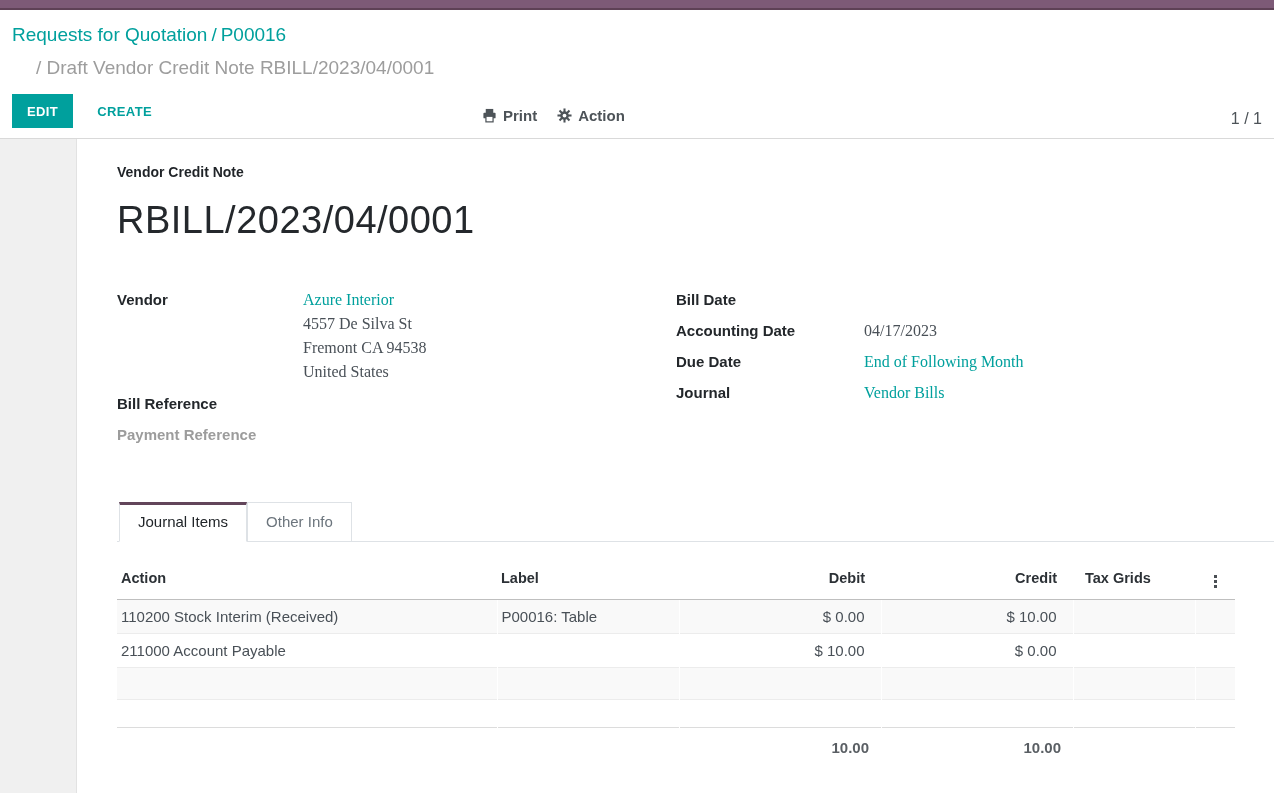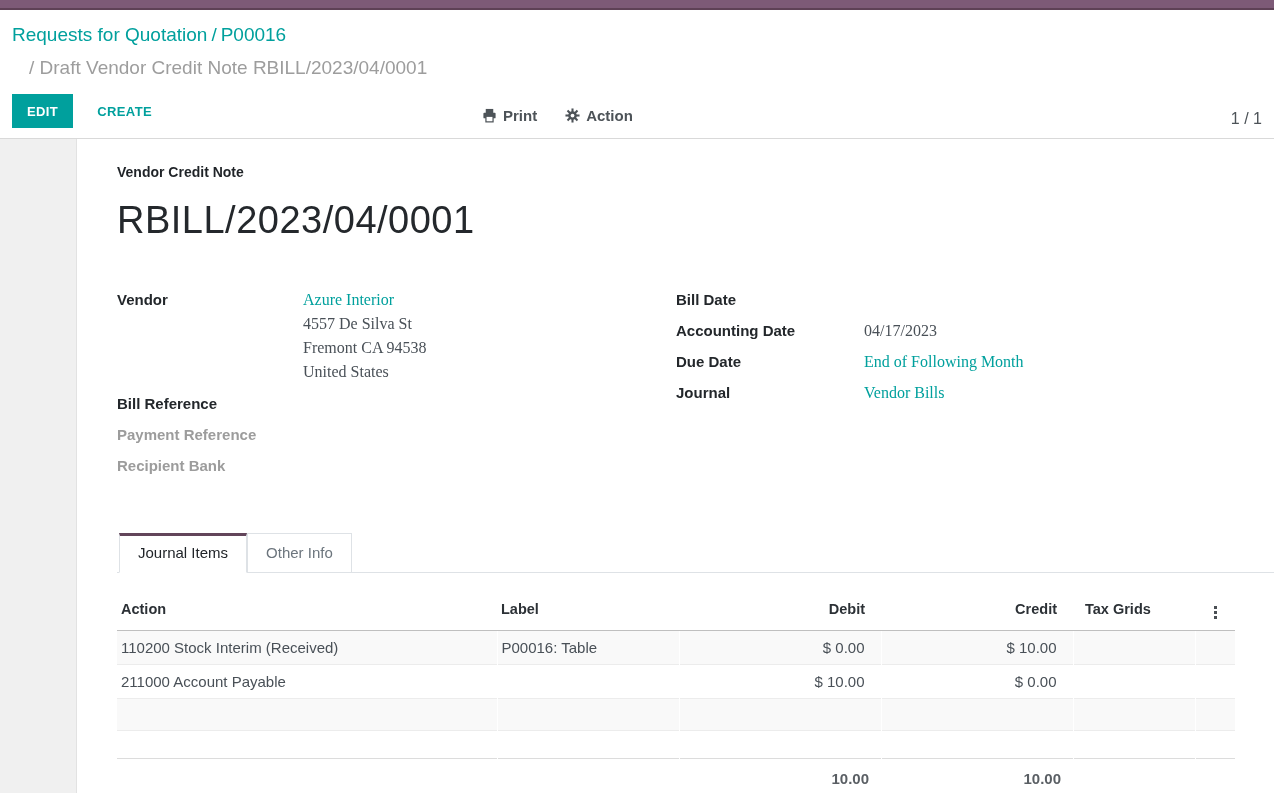--- a/index.html
+++ b/index.html
@@ -28,21 +28,21 @@
     margin-top: 3px;
     font-size: 19px;
     line-height: 24px;
     color: #00A09D;
     white-space: nowrap;
   }
   .bc-line1 a { color: #00A09D; text-decoration: none; cursor: pointer; }
   .bc-sep { color: #00A09D; padding: 0 4px; }
   .bc-line2 {
     margin-top: 9px;
-    margin-left: 17px;
+    margin-left: 24px;
     font-size: 19px;
     line-height: 24px;
     color: #9d9d9d;
     white-space: nowrap;
   }
   .btn-row {
     margin-top: 14px;
     display: flex;
     align-items: center;
     height: 34px;
@@ -69,21 +69,21 @@
     font-weight: 700;
     letter-spacing: .4px;
     margin-left: 24px;
     cursor: pointer;
   }
   .print-action {
     position: absolute;
     left: 482px;
     top: 97px;
     display: flex;
-    gap: 28px;
+    gap: 20px;
     align-items: center;
   }
   .pa-item {
     display: flex;
     align-items: center;
     gap: 6px;
     font-size: 15px;
     font-weight: 600;
     color: #4d5358;
     cursor: pointer;
@@ -292,24 +292,20 @@
           </div>
         </div>
         <div class="frow" style="margin-top:8px;">
           <div class="lbl">Bill Reference</div>
           <div class="val"></div>
         </div>
         <div class="frow">
           <div class="lbl muted">Payment Reference</div>
           <div class="val"></div>
         </div>
-        <div class="frow">
-          <div class="lbl muted">Recipient Bank</div>
-          <div class="val"></div>
-        </div>
       </div>
 
       <div class="fg-right">
         <div class="frow">
           <div class="lbl">Bill Date</div>
           <div class="val"></div>
         </div>
         <div class="frow">
           <div class="lbl">Accounting Date</div>
           <div class="val">04/17/2023</div>

